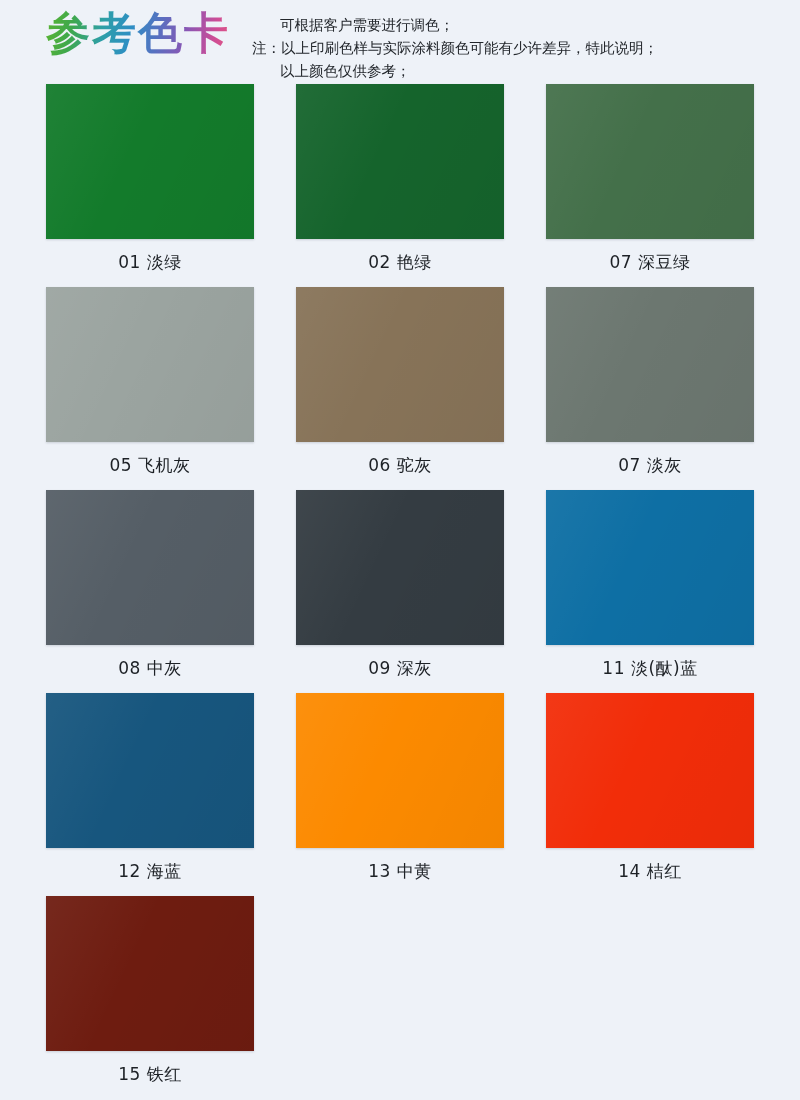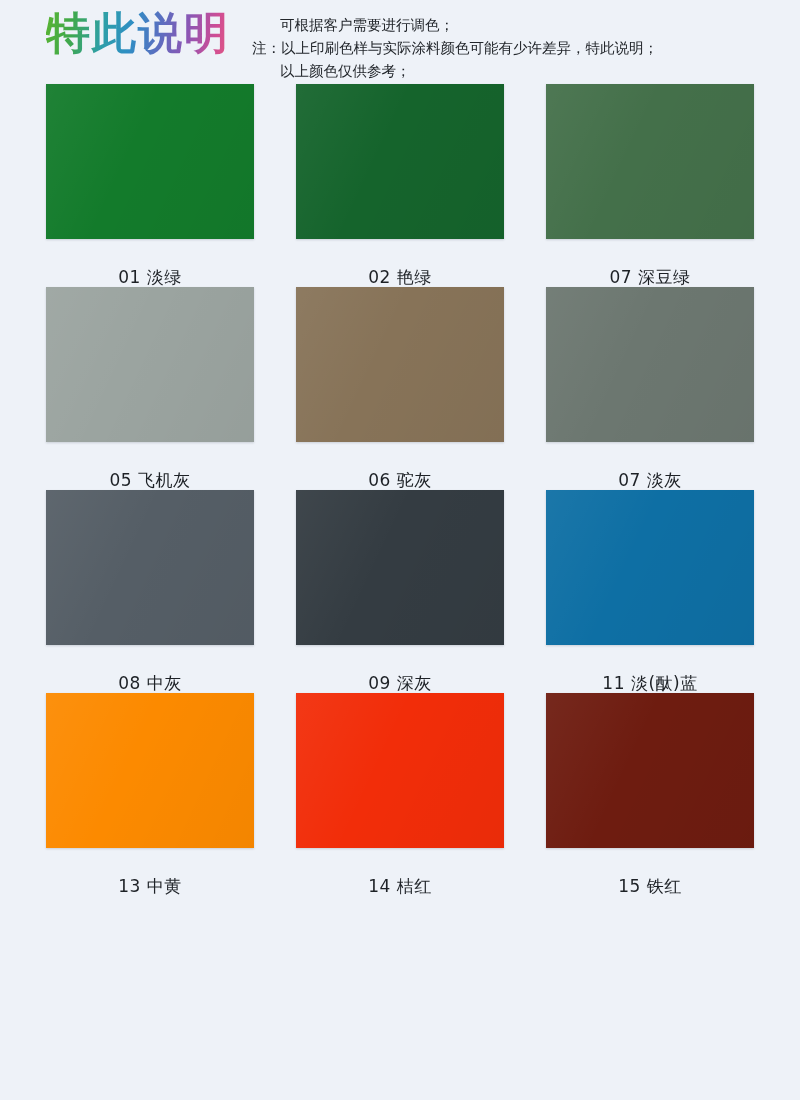--- a/index.html
+++ b/index.html
@@ -80,21 +80,20 @@
     row-gap: 0px;
   }
 
   .cell {
     width: 250px;
     height: 203px;
     display: flex;
     flex-direction: column;
     align-items: center;
     box-sizing: border-box;
-    justify-content: space-between;
   }
 
   .swatch {
     width: 208px;
     height: 155px;
     margin-top: 0px;
     box-shadow: 0 1px 2px rgba(40, 50, 70, 0.18);
     position: relative;
   }
   
@@ -117,21 +116,21 @@
     white-space: nowrap;
     letter-spacing: 0.5px;
   }
 </style>
 </head>
 <body style="background-color: rgb(238, 242, 248);">
 
 <div id="header">
 
   <div id="logo">
-    <div id="logo-text">特此说明</div>
+    <div id="logo-text">参考色卡</div>
   </div>
 
   <div id="notes">
     <div class="note-line indented">可根据客户需要进行调色；</div>
     <div class="note-line">注：以上印刷色样与实际涂料颜色可能有少许差异，特此说明；</div>
     <div class="note-line indented">以上颜色仅供参考；</div>
   </div>
 
 </div>
 
@@ -166,20 +165,24 @@
     </div>
     <div class="cell">
       <div class="swatch" title="深灰" style="background-color: rgb(52, 60, 66);"></div>
       <div class="caption">09 深灰</div>
     </div>
     <div class="cell">
       <div class="swatch" title="淡(酞)蓝" style="background-color: rgb(14, 111, 164);"></div>
       <div class="caption">11 淡(酞)蓝</div>
     </div>
     <div class="cell">
+      <div class="swatch" title="海蓝" style="background-color: rgb(23, 86, 126);"></div>
+      <div class="caption">12 海蓝</div>
+    </div>
+    <div class="cell">
       <div class="swatch" title="中黄" style="background-color: rgb(252, 138, 0);"></div>
       <div class="caption">13 中黄</div>
     </div>
     <div class="cell">
       <div class="swatch" title="桔红" style="background-color: rgb(242, 45, 9);"></div>
       <div class="caption">14 桔红</div>
     </div>
     <div class="cell">
       <div class="swatch" title="铁红" style="background-color: rgb(110, 28, 16);"></div>
       <div class="caption">15 铁红</div>

